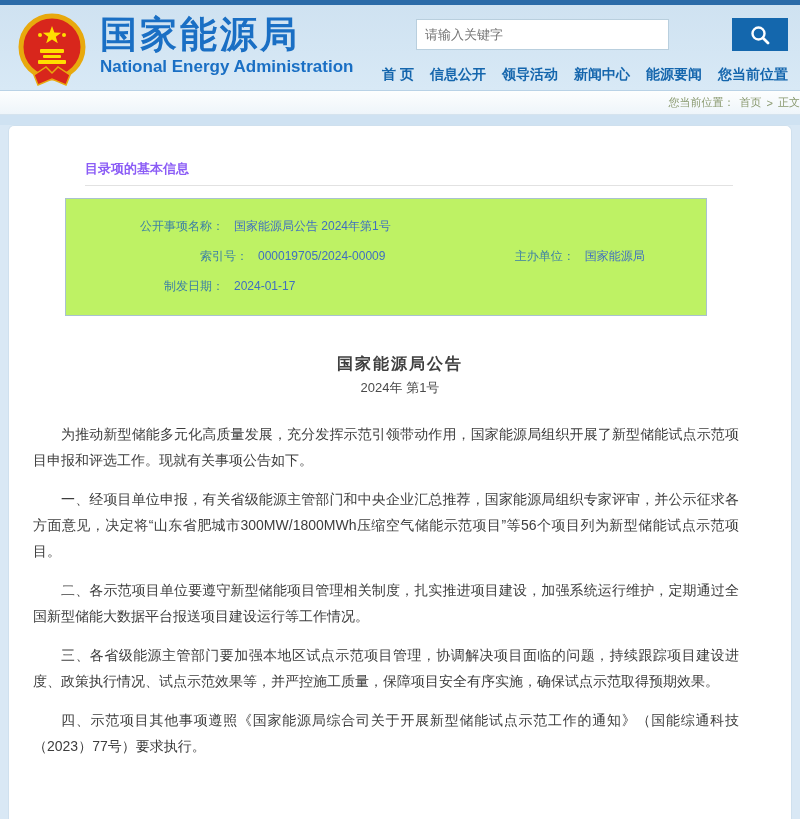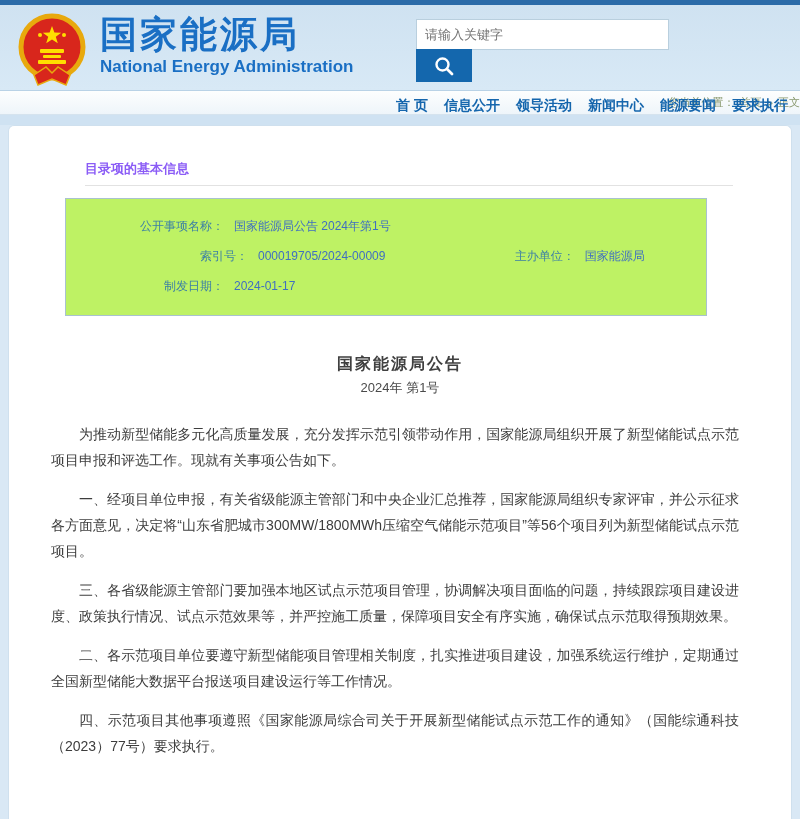--- a/index.html
+++ b/index.html
@@ -12,21 +12,21 @@
     height:86px; position:relative;
     background:linear-gradient(#cfe2f1,#d8e9f6);
     border-bottom:1px solid #b9d2e6;
   }
   .logo-wrap { position:absolute; left:16px; top:8px; width:72px; height:74px; }
   .brand { position:absolute; left:100px; top:10px; }
   .brand-title { font-size:37px; font-weight:bold; color:#1a6fc4; letter-spacing:3px; line-height:40px; }
   .brand-sub { font-size:17px; font-weight:bold; color:#1a6fc4; margin-top:2px; }
 
   .header-right { position:absolute; right:12px; top:14px; width:372px; }
-  .search-row { display:flex; justify-content:space-between;flex-direction:column; }
+  .search-row { display:flex; justify-content:space-between; }
   .search-input {
     width:253px; height:31px; border:1px solid #b9cfde; background:#fff;
     font-size:13px; color:#666; padding:0 8px; outline:none;
   }
   .search-btn {
     width:56px; height:33px; background:#1467ad; border:none; cursor:pointer;
     display:flex; align-items:center; justify-content:center; margin-top:-1px;
   }
   .nav-row {
     margin-top:15px; display:flex; justify-content:flex-end; gap:16px;
@@ -58,21 +58,21 @@
   .info-row { display:flex; line-height:30px; }
   .info-pair { display:flex;padding-left:24px; }
   .info-pair.first { flex:0 0 57%; }
   .info-label { width:158px; text-align:right; color:#3c80a5; }
   .info-label.small { width:120px; }
   .info-value { color:#3f6fc1; padding-left:10px; }
 
   .doc-title { margin-top:38px; text-align:center; font-size:16px; font-weight:bold; color:#404040; letter-spacing:2px; }
   .doc-issue { margin-top:4px; text-align:center; font-size:13px; color:#4a4a4a; }
 
-  .doc-body { margin:24px 52px 0 42px; font-size:14px; color:#3d3d3d; }
+  .doc-body { margin:24px 52px 0 24px; font-size:14px; color:#3d3d3d; }
   .doc-body p { text-indent:2em; line-height:26px; margin-bottom:13px; text-align:justify; }
 </style>
 </head>
 <body>
 
 <div class="top-strip"></div>
 
 <header class="site-header">
   <div class="logo-wrap">
     <svg viewBox="0 0 72 74" width="72" height="74">
@@ -100,21 +100,21 @@
           <line x1="14" y1="14" x2="19" y2="19" stroke="#ffffff" stroke-width="2.8" stroke-linecap="round"></line>
         </svg>
       </button>
     </div>
     <nav class="nav-row">
       <span class="nav-item">首 页</span>
       <span class="nav-item">信息公开</span>
       <span class="nav-item">领导活动</span>
       <span class="nav-item">新闻中心</span>
       <span class="nav-item">能源要闻</span>
-      <span class="nav-item">要求执行</span>
+      <span class="nav-item">您当前位置</span>
     </nav>
   </div>
 </header>
 
 <div class="breadcrumb-bar">
   <span>您当前位置：</span>
   <span>首页</span>
   <span>&gt;</span>
   <span>正文</span>
 </div>
@@ -144,19 +144,19 @@
       <span class="info-value">2024-01-17</span>
     </div>
   </div>
 
   <h1 class="doc-title">国家能源局公告</h1>
   <div class="doc-issue">2024年 第1号</div>
 
   <div class="doc-body">
     <p>为推动新型储能多元化高质量发展，充分发挥示范引领带动作用，国家能源局组织开展了新型储能试点示范项目申报和评选工作。现就有关事项公告如下。</p>
     <p>一、经项目单位申报，有关省级能源主管部门和中央企业汇总推荐，国家能源局组织专家评审，并公示征求各方面意见，决定将“山东省肥城市300MW/1800MWh压缩空气储能示范项目”等56个项目列为新型储能试点示范项目。</p>
+    <p>二、各示范项目单位要遵守新型储能项目管理相关制度，扎实推进项目建设，加强系统运行维护，定期通过全国新型储能大数据平台报送项目建设运行等工作情况。</p>
     <p>三、各省级能源主管部门要加强本地区试点示范项目管理，协调解决项目面临的问题，持续跟踪项目建设进度、政策执行情况、试点示范效果等，并严控施工质量，保障项目安全有序实施，确保试点示范取得预期效果。</p>
-    <p>二、各示范项目单位要遵守新型储能项目管理相关制度，扎实推进项目建设，加强系统运行维护，定期通过全国新型储能大数据平台报送项目建设运行等工作情况。</p>
     <p>四、示范项目其他事项遵照《国家能源局综合司关于开展新型储能试点示范工作的通知》（国能综通科技（2023）77号）要求执行。</p>
 
   </div>
 
 </main>
 
 </body></html>

